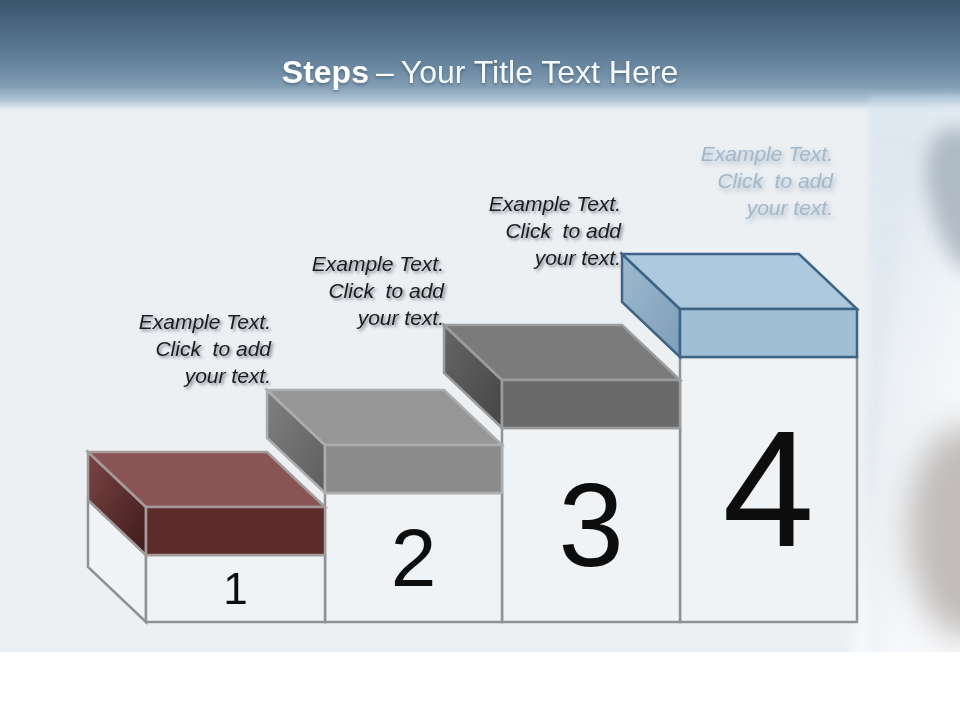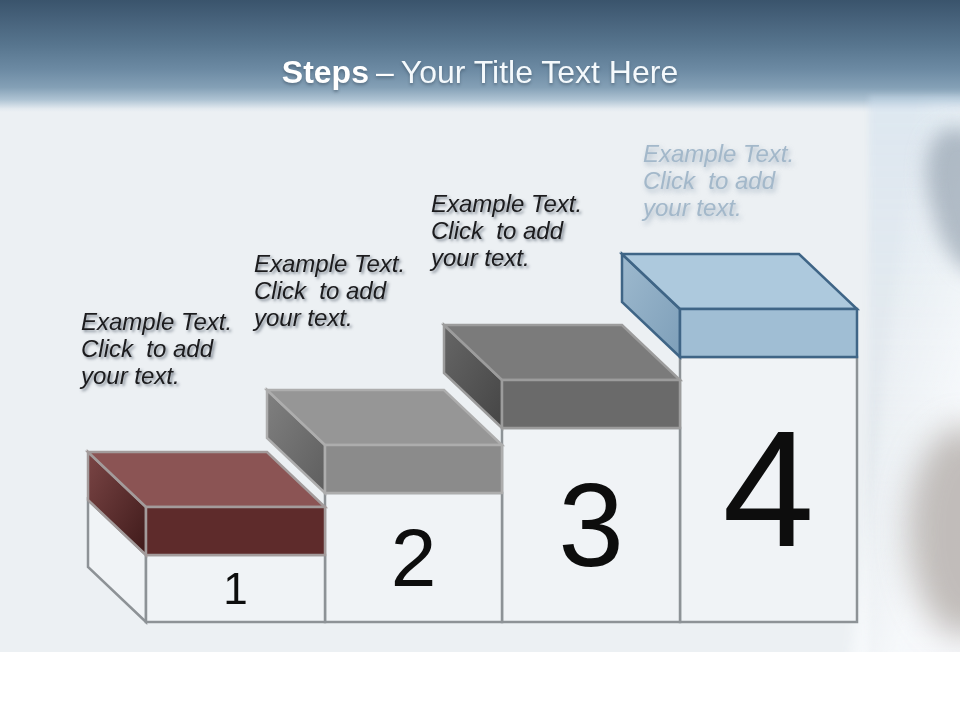--- a/index.html
+++ b/index.html
@@ -52,22 +52,22 @@
   .num{
     position:absolute;display:flex;align-items:center;justify-content:center;
     color:#0d0d0d;font-weight:400;line-height:1;
   }
   .num-1{left:146px;top:557px;width:179px;height:63px;font-size:44px;}
   .num-2{left:325px;top:495px;width:177px;height:125px;font-size:82px;}
   .num-3{left:502px;top:430px;width:178px;height:190px;font-size:118px;}
   .num-4{left:680px;top:359px;width:177px;height:260px;font-size:165px;}
   
   .label{
-    position:absolute;width:190px;text-align:left;
-    font-style:italic;font-size:24px;line-height:27px;color:#1c1c1e;
+    position:absolute;width:190px;text-align:right;
+    font-style:italic;font-size:21px;line-height:27px;color:#1c1c1e;
     text-shadow:2px 2px 3px rgba(110,120,132,0.85);
   }
   .label-line{white-space:pre;}
   .label-1{left:81px;top:308px;}
   .label-2{left:254px;top:250px;}
   .label-3{left:431px;top:190px;}
   .label-4{left:643px;top:140px;}
   .label.ghost{color:#a3b8ca;text-shadow:2px 3px 5px rgba(135,155,175,0.65);}
 </style>
 </head>

